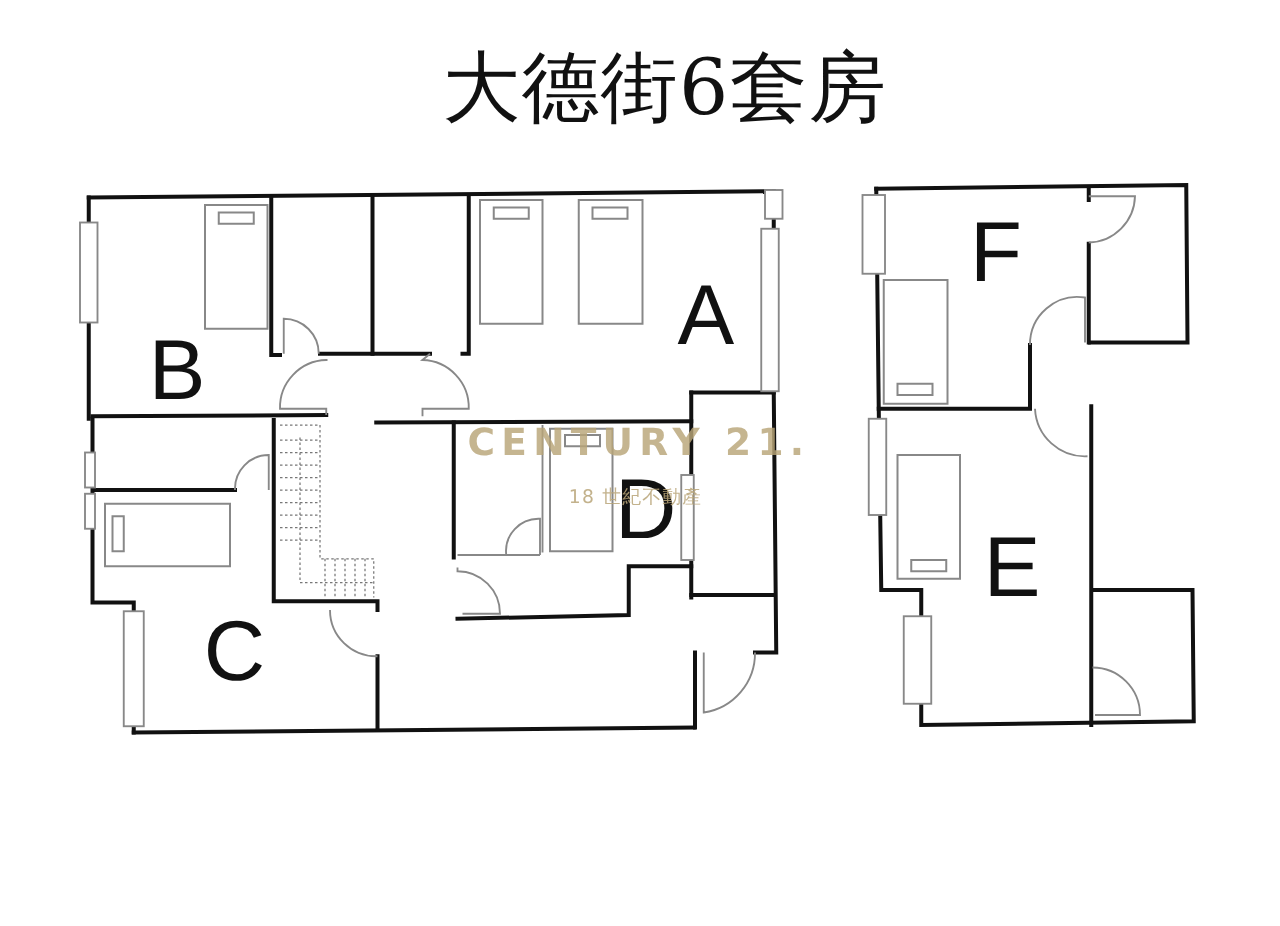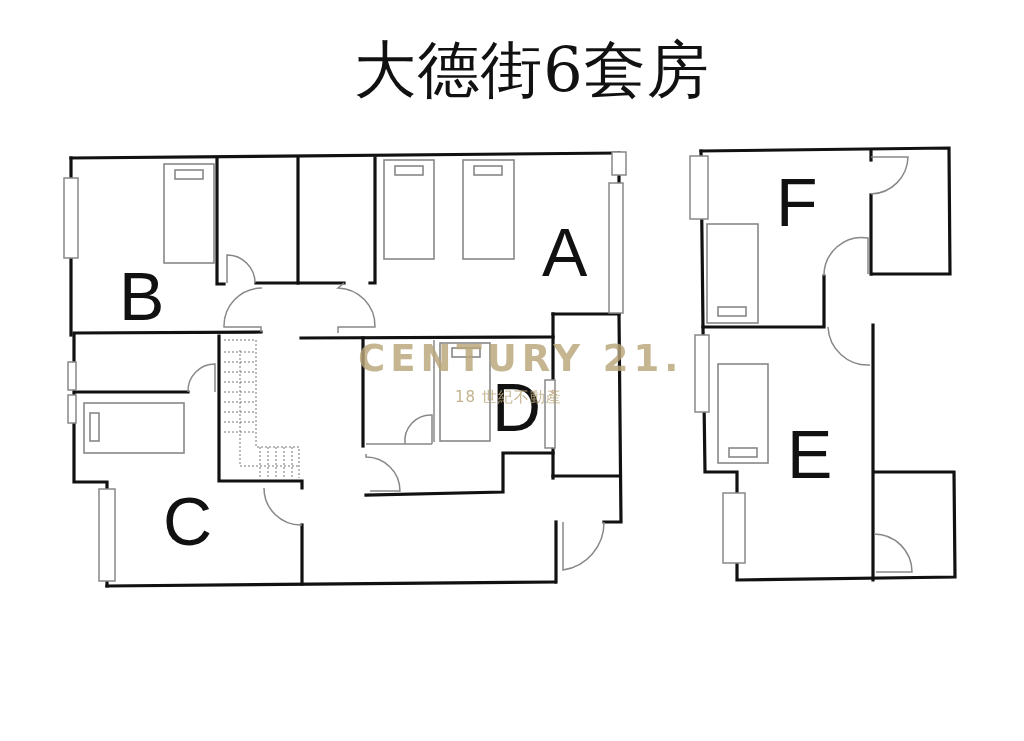--- a/index.html
+++ b/index.html
@@ -11,22 +11,22 @@
     svg.plan { position: absolute; left: 0; top: 0; }
     .wall { stroke: #111; stroke-width: 3.2; fill: none; stroke-linecap: square; }
     .thin { stroke: #888; stroke-width: 1.6; fill: none; }
     .win { stroke: #888; stroke-width: 1.5; fill: #fff; }
     .door { stroke: #888; stroke-width: 1.5; fill: none; }
     .stair { stroke: #777; stroke-width: 1; fill: none; stroke-dasharray: 2 2; }
     .label {
       position: absolute; font-family: "Liberation Sans", sans-serif; font-size: 68px; color: #111; line-height: 1;
     }
     .wm-main {
-      position: absolute; left: 358px; top: 340px; font-family: "DejaVu Sans", sans-serif; font-weight: bold;
-      font-size: 37px; letter-spacing: 5px; color: rgba(184,165,120,0.82); line-height: 1;
+      position: absolute; left: 374px; top: 340px; font-family: "DejaVu Sans", sans-serif; font-weight: bold;
+      font-size: 30px; letter-spacing: 5px; color: rgba(184,165,120,0.82); line-height: 1;
     }
     .wm-sub {
       position: absolute; left: 455px; top: 390px; font-family: "DejaVu Sans", sans-serif;
       font-size: 15px; letter-spacing: 1px; color: rgba(184,165,120,0.85); line-height: 1;
     }
   </style>
 </head>
 <body>
 
 <div class="title">大德街6套房</div>

